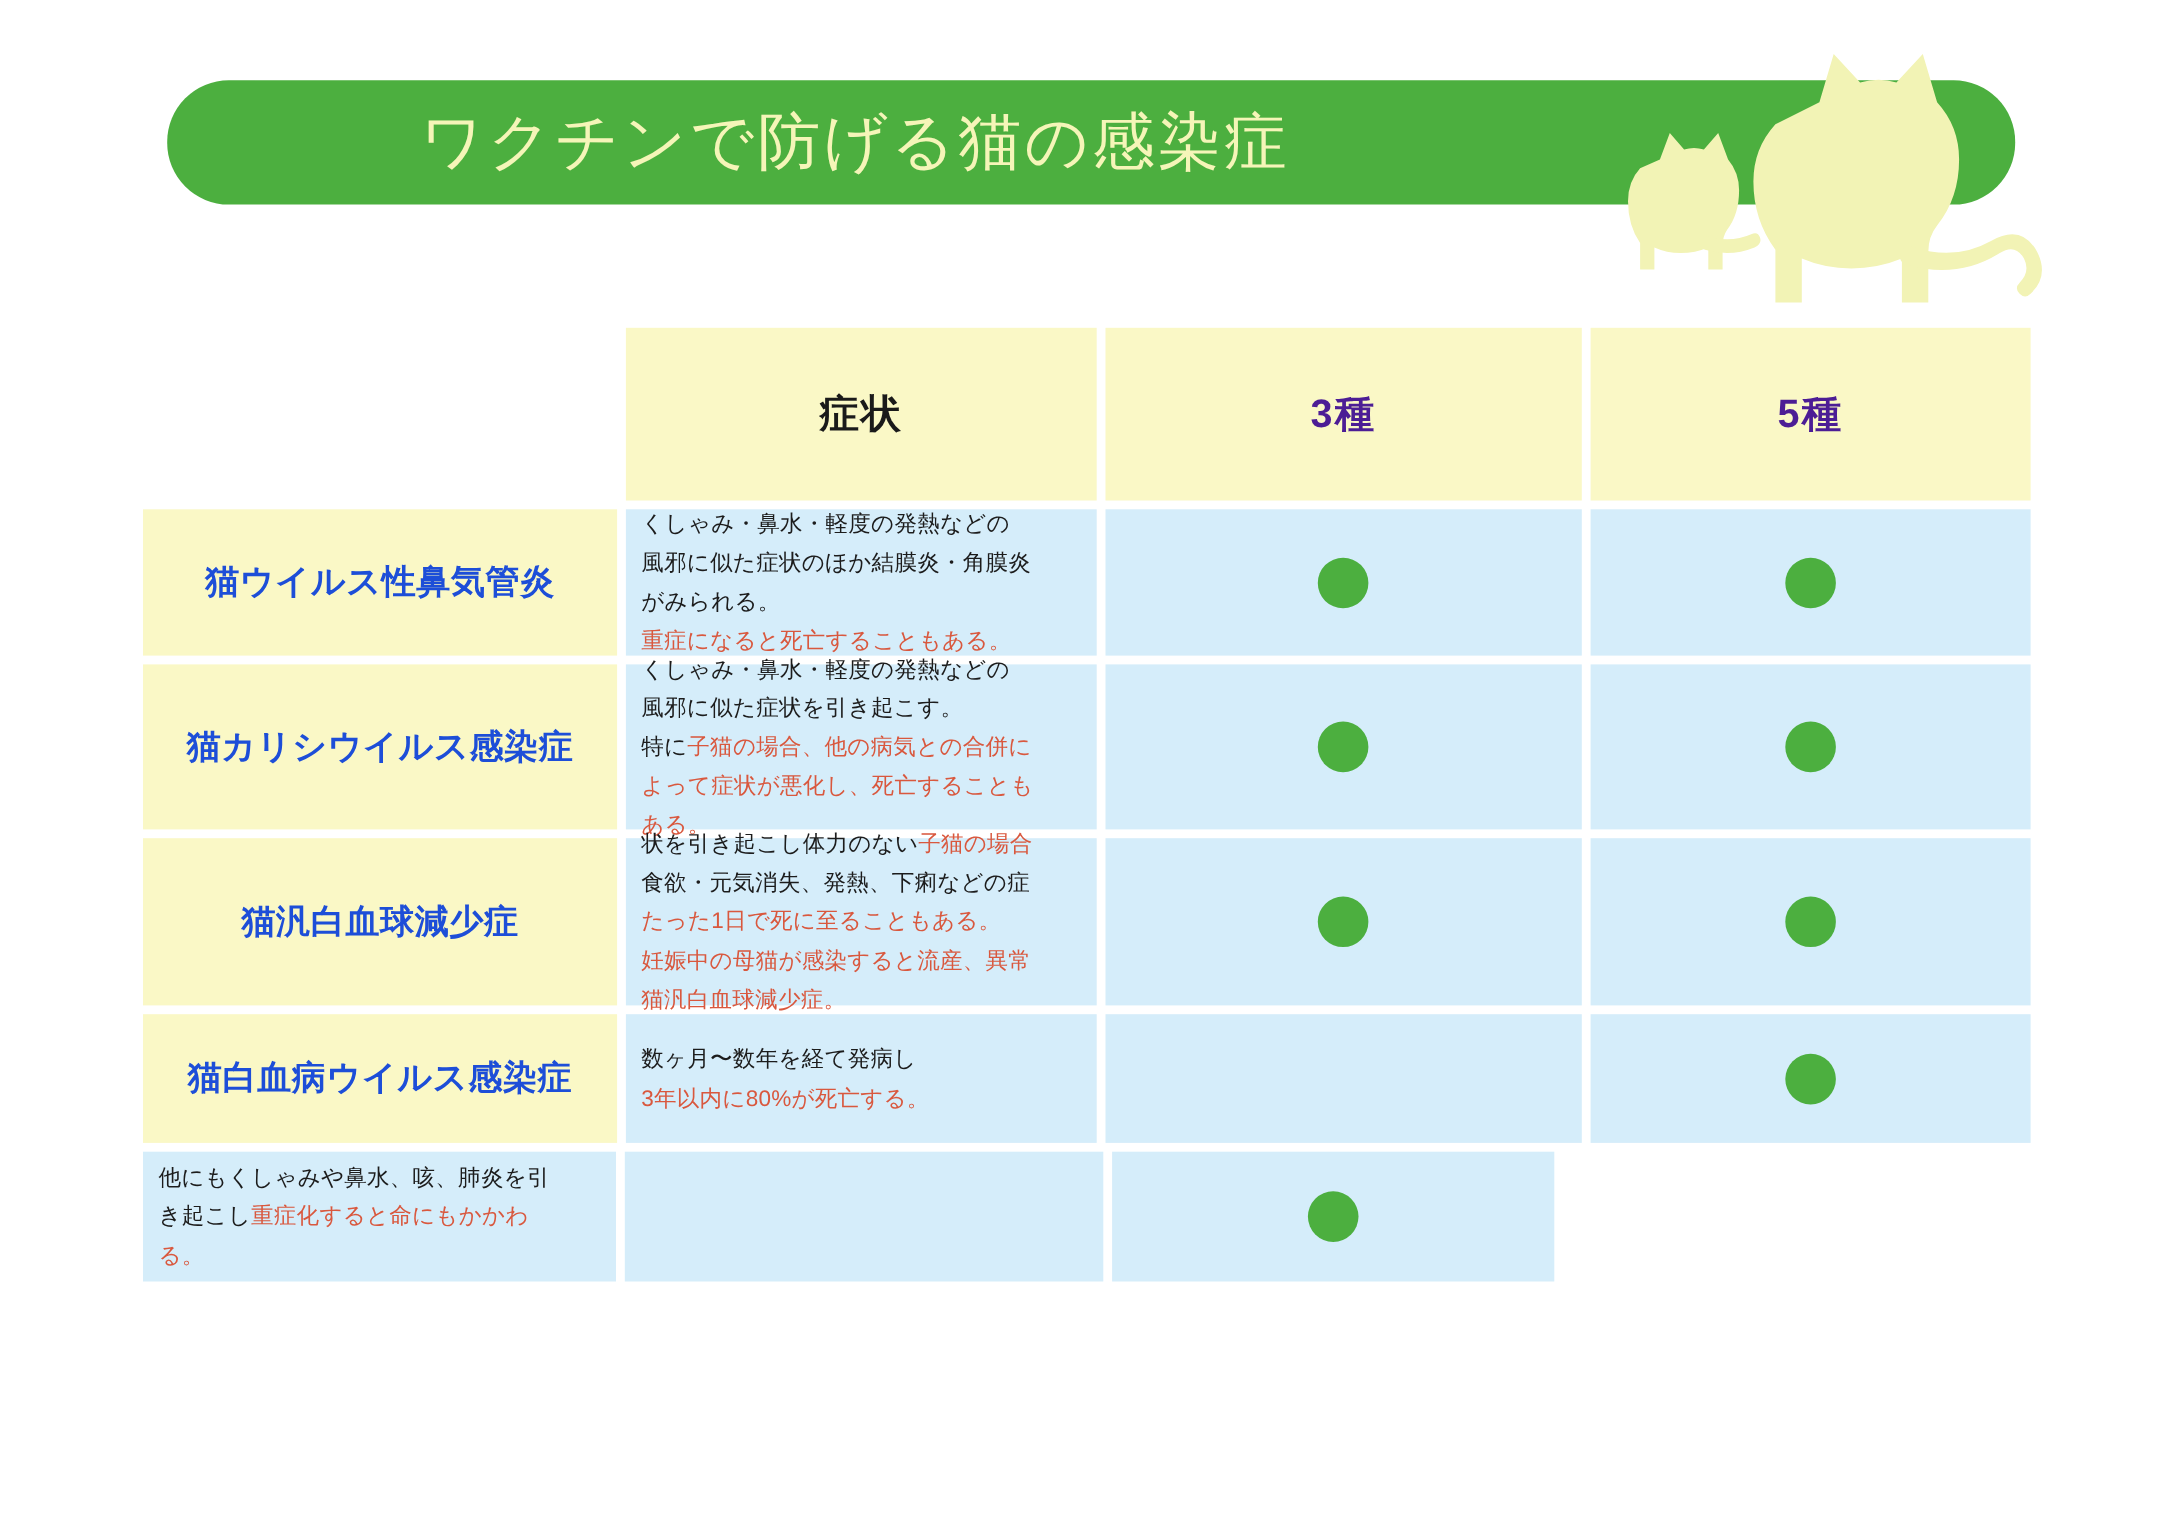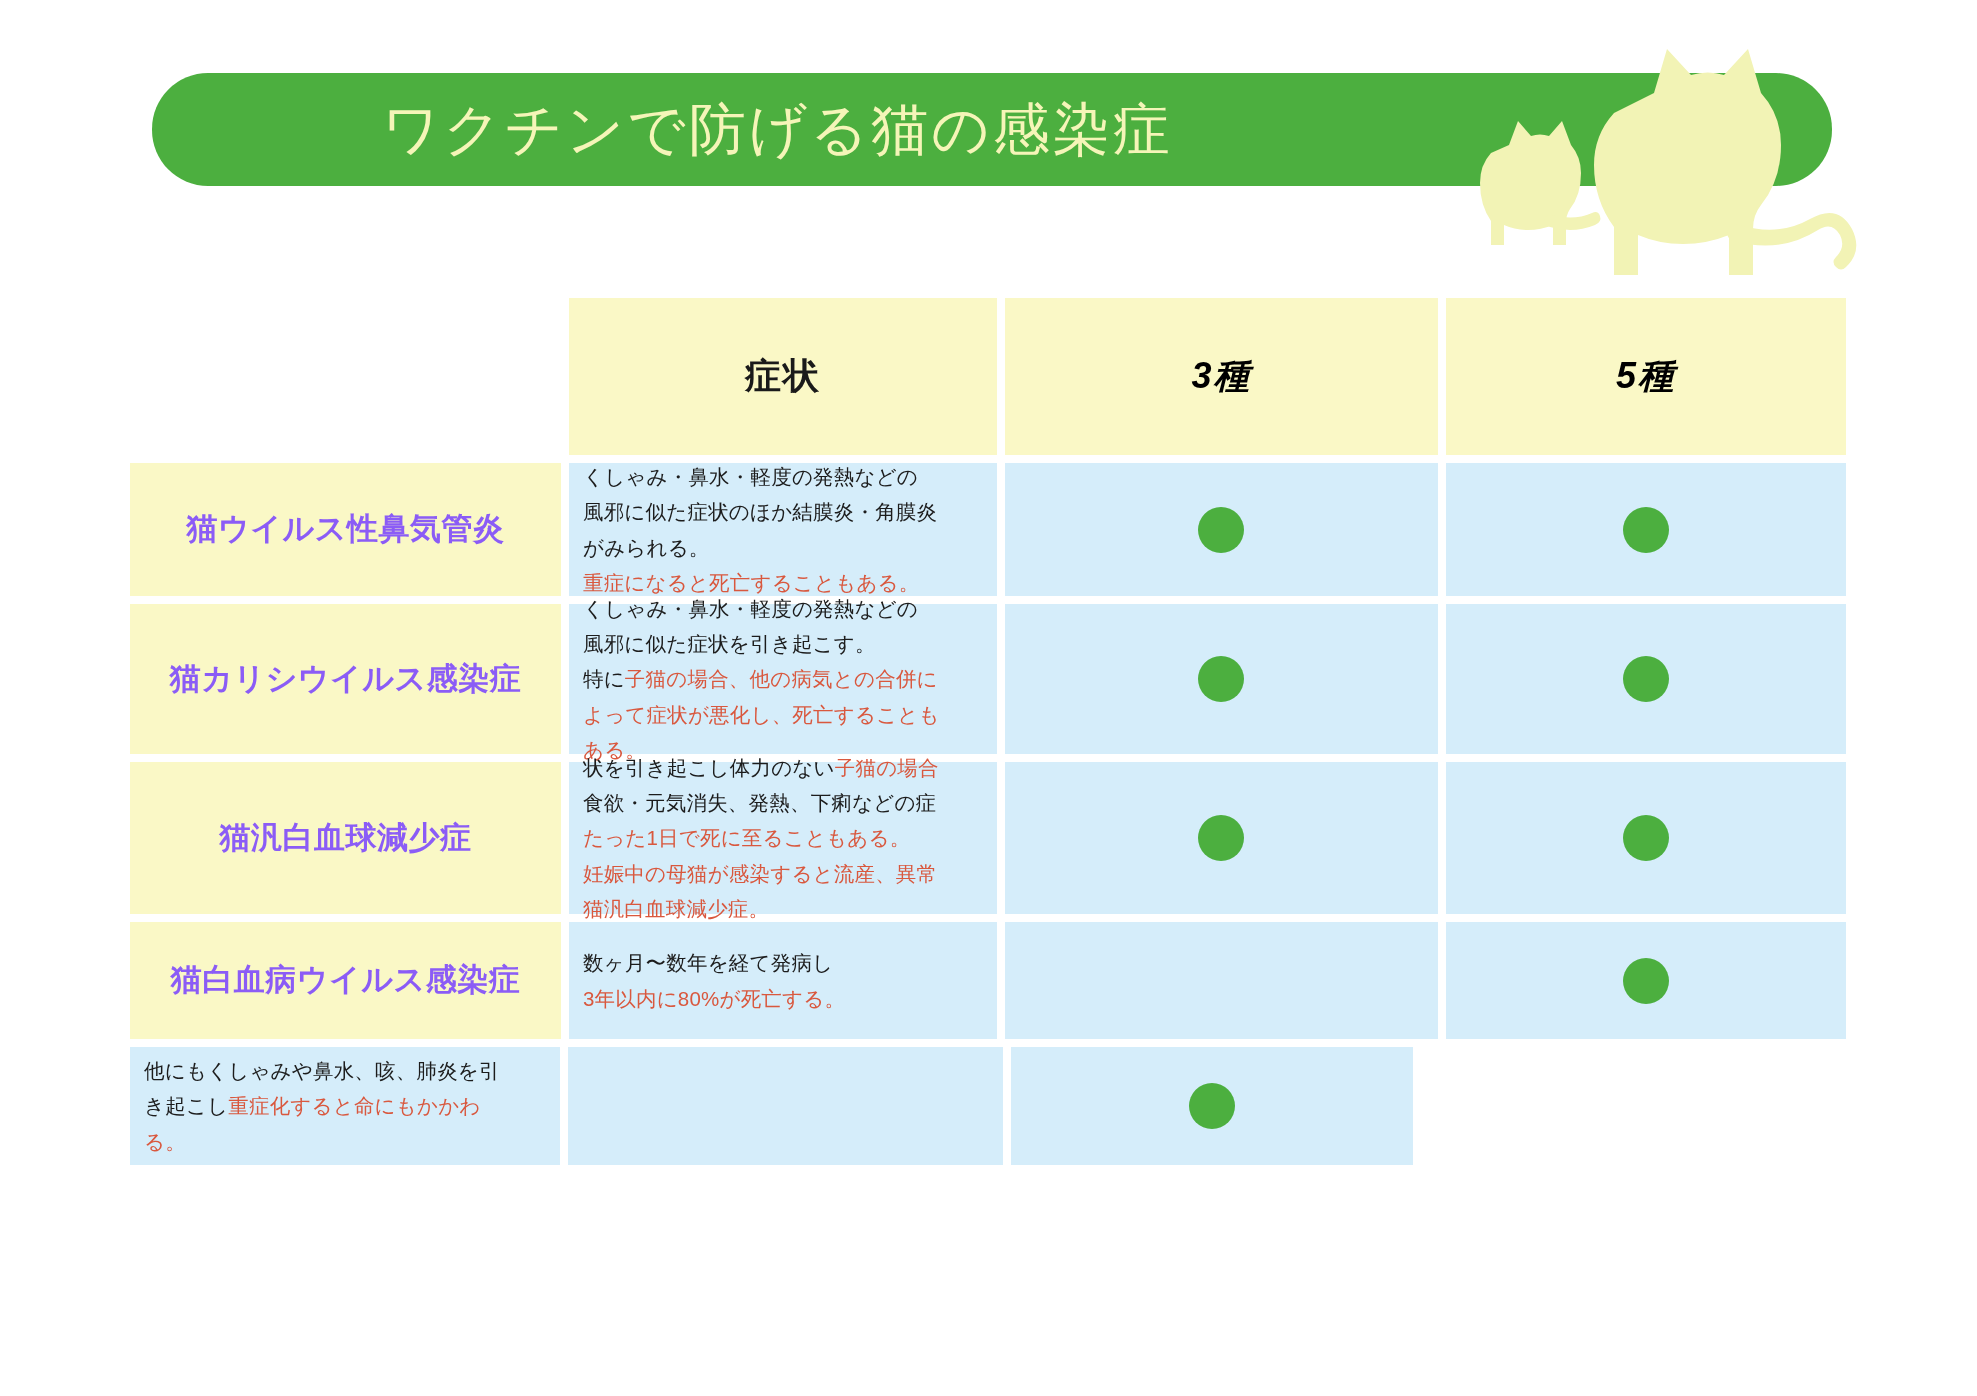--- a/index.html
+++ b/index.html
@@ -59,31 +59,31 @@
 
   .hdr-row{height:157px;}
   .hdr-inner{
     height:100%;
     display:flex;align-items:center;justify-content:center;
   }
   .hdr-label-black{
     color:#1a1a1a;font-size:36px;font-weight:bold;letter-spacing:2px;
   }
   .hdr-label-green{
-    color:#000000;font-size:36px;font-weight:bold;letter-spacing:2px;font-style:italic;
+    color:#4c1d95;font-size:36px;font-weight:bold;letter-spacing:2px;
   }
 
   .name-inner{
     height:100%;
     display:flex;align-items:center;justify-content:center;
     padding:0 10px;
     box-sizing:border-box;
   }
   .name-text{
-    color:#8b5cf6;font-size:31px;font-weight:bold;letter-spacing:0.5px;
+    color:#1d4ed8;font-size:31px;font-weight:bold;letter-spacing:0.5px;
     text-align:center;line-height:1.3;
   }
   .sym-inner{
     height:100%;
     display:flex;align-items:center;
     padding:0 14px 0 14px;
     box-sizing:border-box;
   }
   .sym-text{
     font-size:20.5px;line-height:1.72;color:#1c1c1c;letter-spacing:0.2px;

